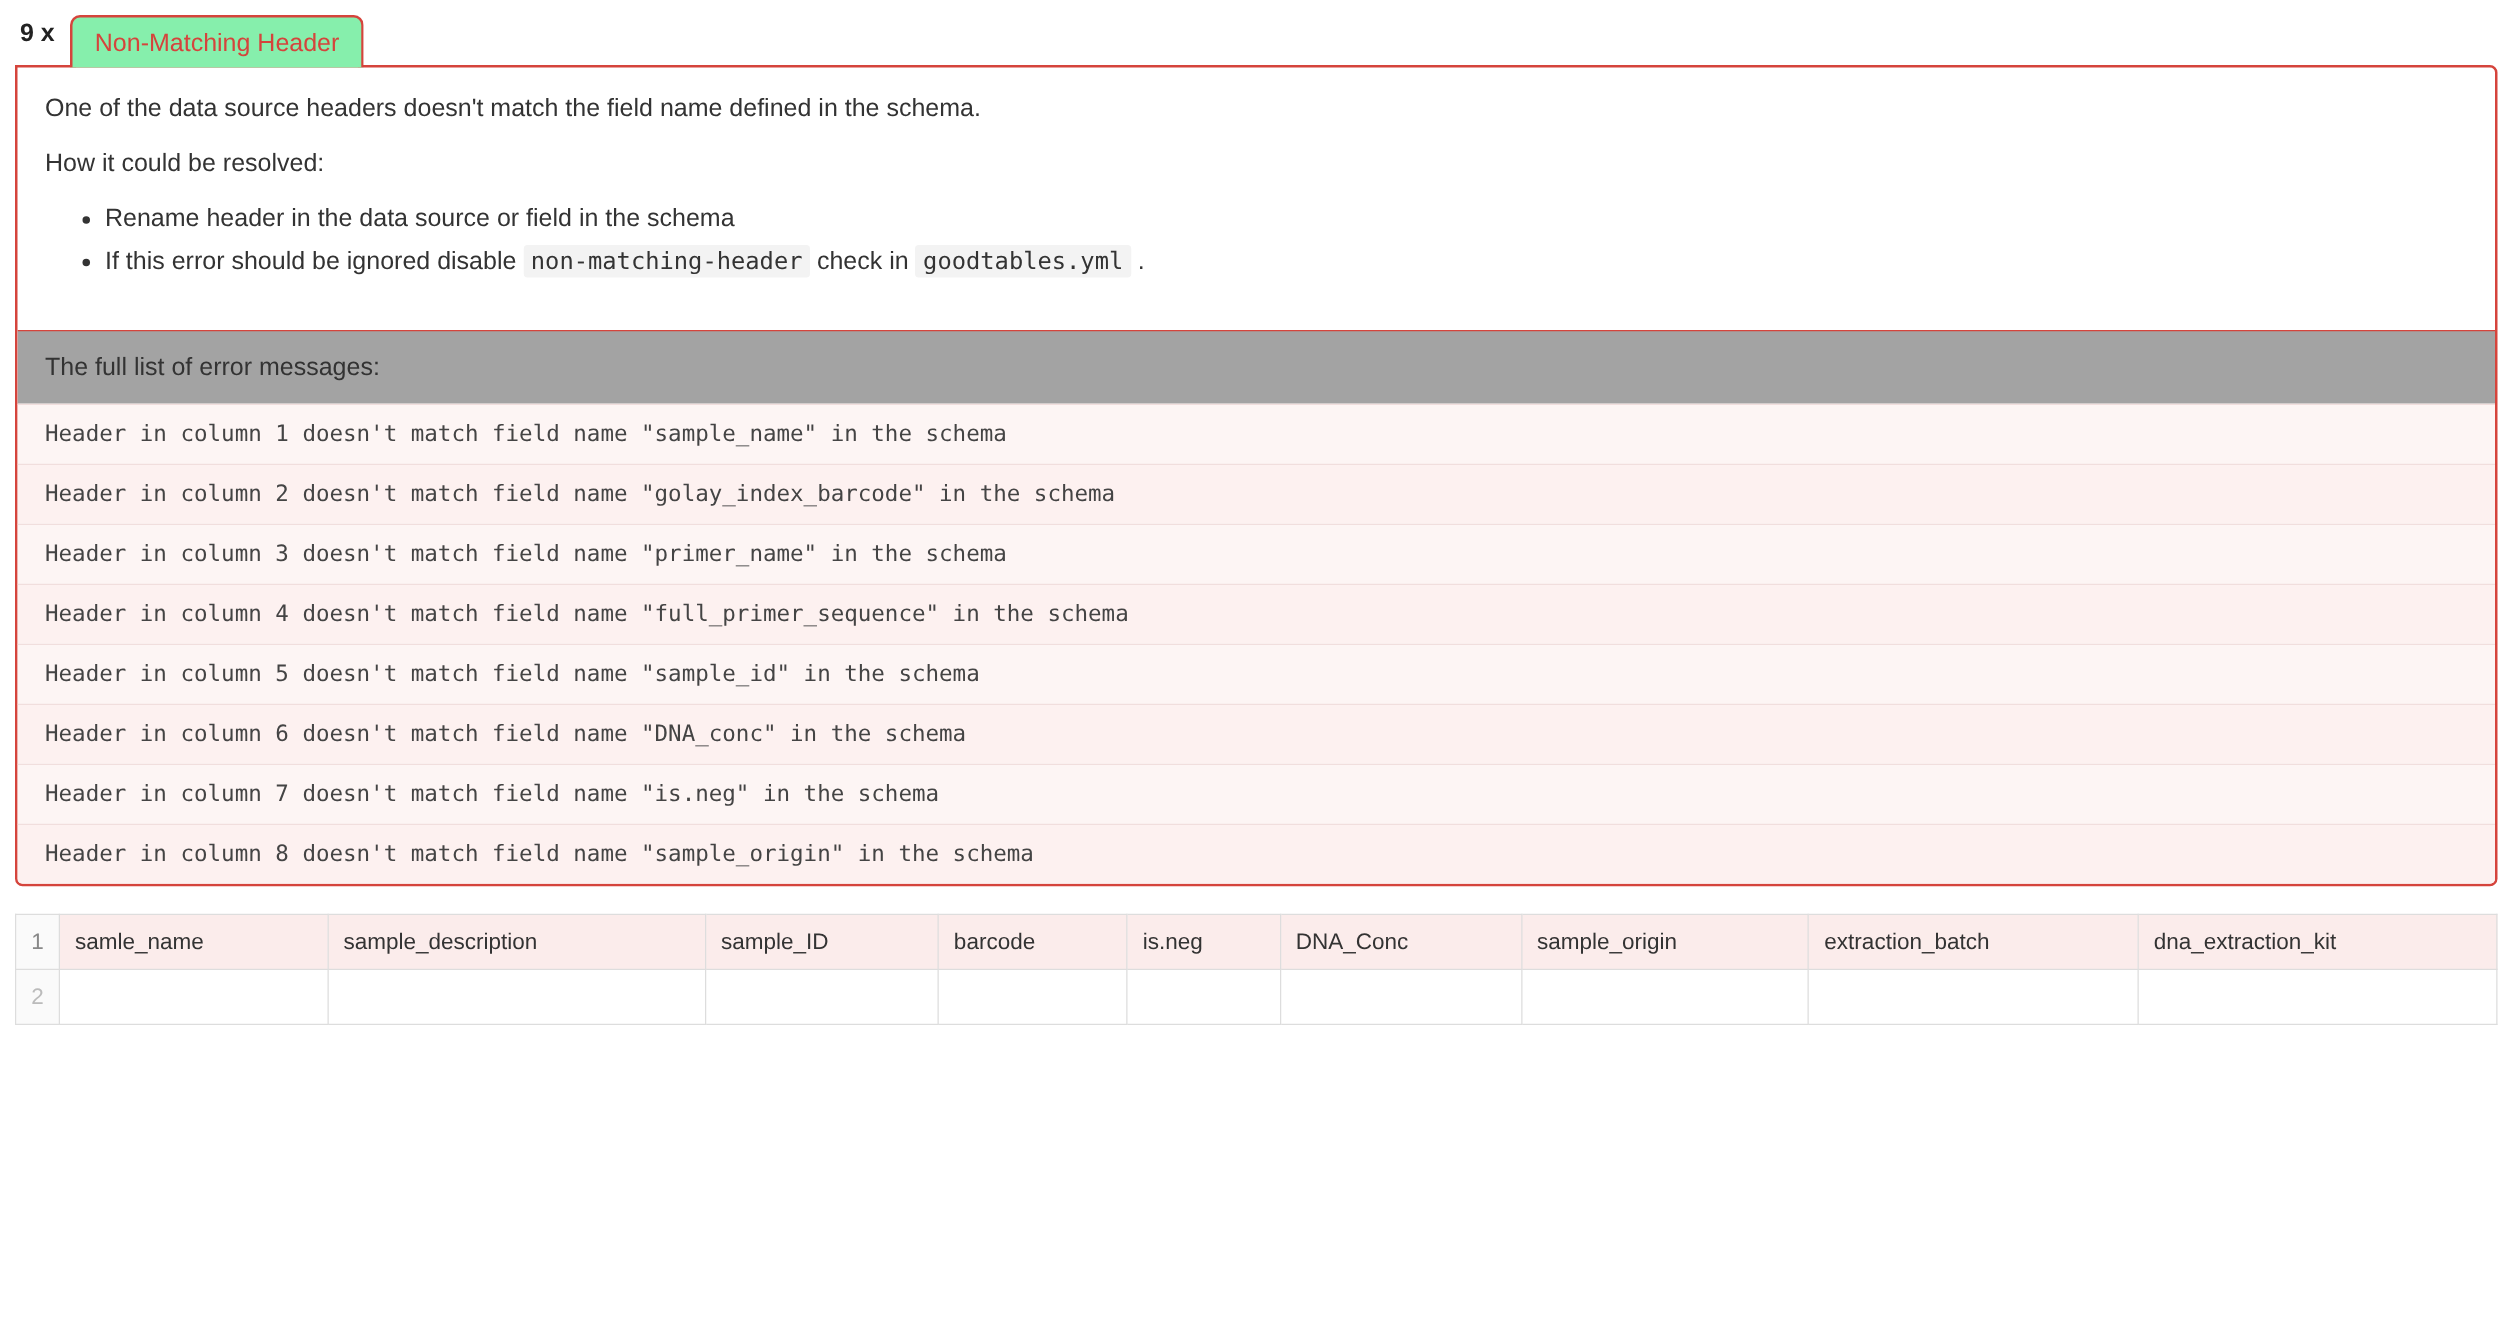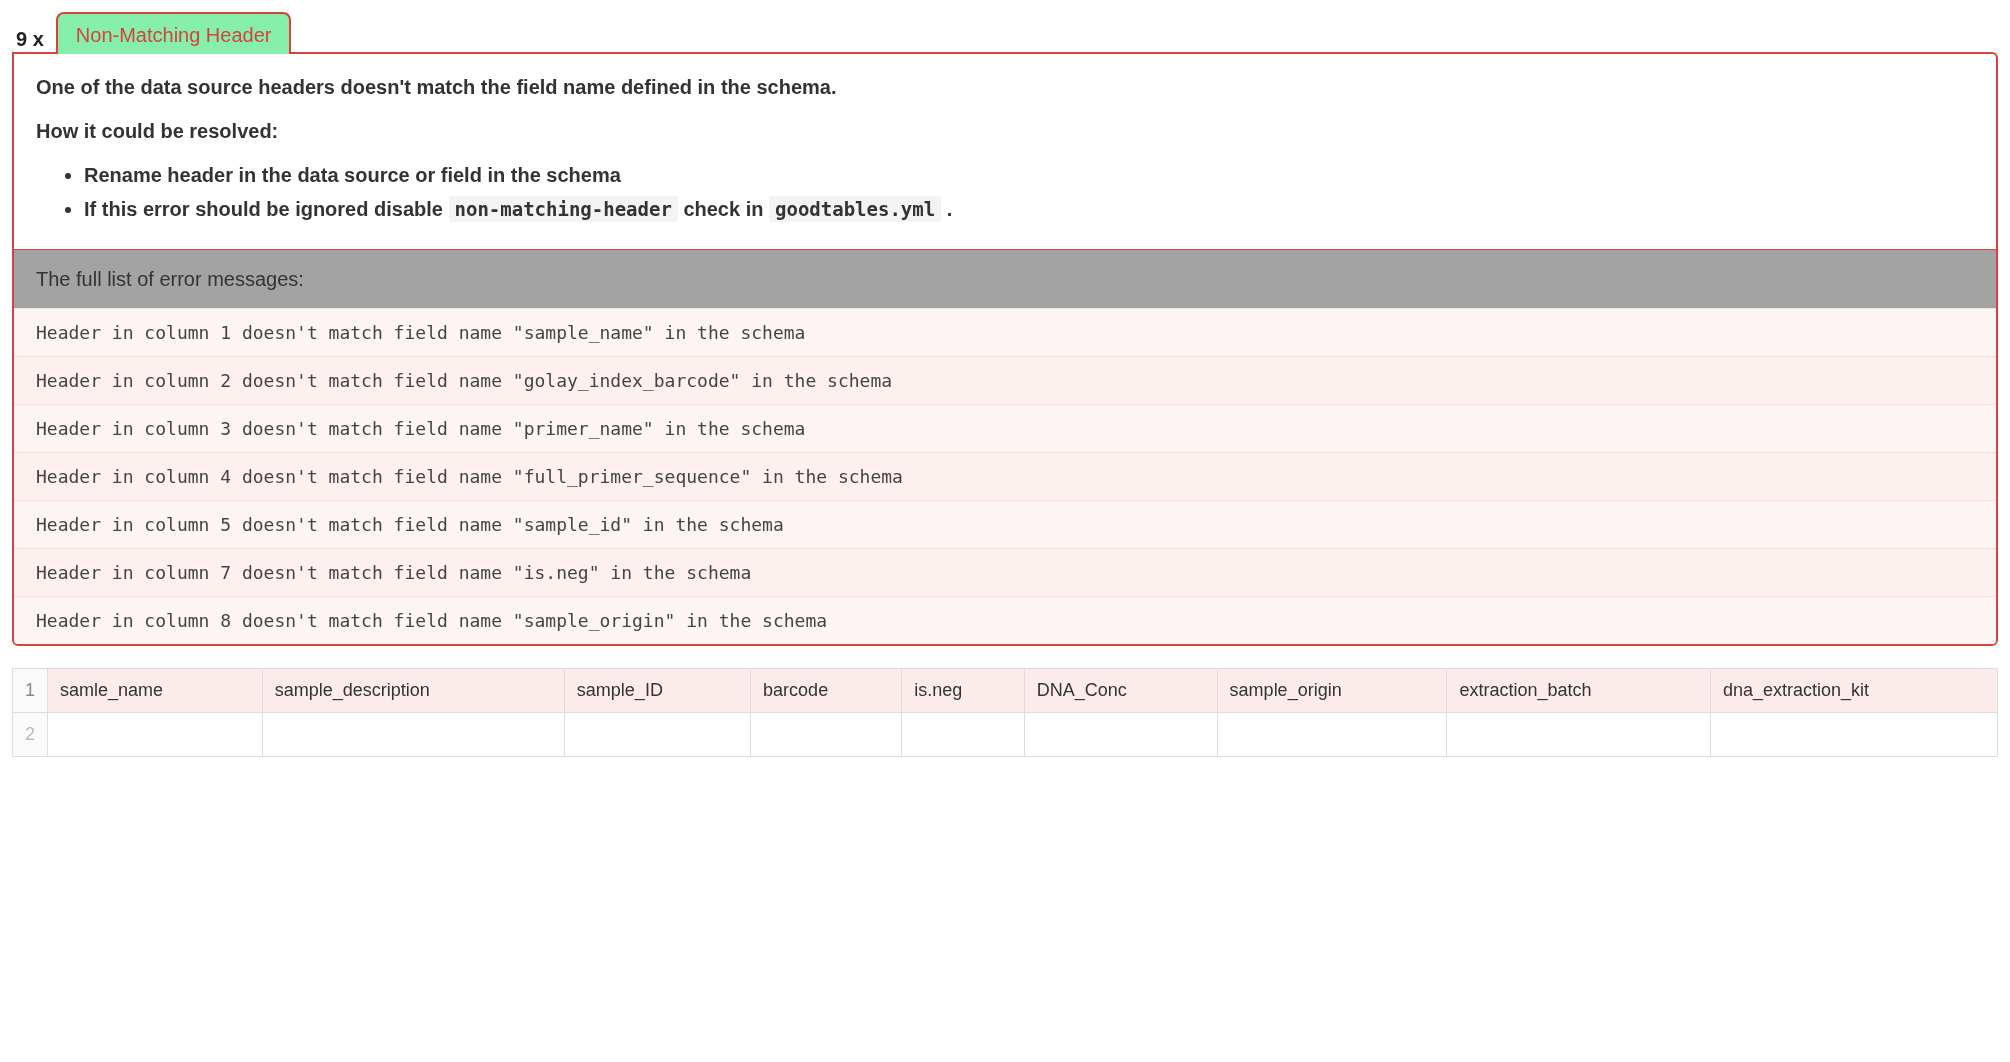--- a/index.html
+++ b/index.html
@@ -6,21 +6,21 @@
     body {
       font-family: -apple-system, BlinkMacSystemFont, "Segoe UI", Helvetica, Arial, sans-serif;
       color: #333;
       background: #fff;
       padding: 12px;
       font-size: 20px;
       line-height: 1.5;
     }
     .header-row {
       display: flex;
-      align-items: flex-end;
+      align-items: flex-start;
       gap: 12px;
       margin-bottom: 0;
     }
     .count {
       font-weight: 600;
       color: #222;
       margin-left: 4px;
     }
     .tab {
       border: 2px solid #d5443c;
@@ -33,22 +33,21 @@
       background: #86efac;
       z-index: 2;
     }
     .panel {
       border: 2px solid #d5443c;
       border-radius: 0 6px 6px 6px;
       margin-top: -2px;
       overflow: hidden;
     }
     .panel-top {
-      padding: 18px 22px 21px;
-      font-weight: bold;
+      padding: 18px 22px 36px;
     }
     .panel-top p {
       margin-bottom: 14px;
       color: #333;
     }
     .panel-top ul {
       padding-left: 48px;
       list-style: disc;
     }
     .panel-top li {
@@ -135,20 +134,21 @@
       </li>
     </ul>
   </div>
   <div class="subheader">The full list of error messages:</div>
   <ul class="msg-list">
     <li>Header in column 1 doesn't match field name "sample_name" in the schema</li>
     <li>Header in column 2 doesn't match field name "golay_index_barcode" in the schema</li>
     <li>Header in column 3 doesn't match field name "primer_name" in the schema</li>
     <li>Header in column 4 doesn't match field name "full_primer_sequence" in the schema</li>
     <li>Header in column 5 doesn't match field name "sample_id" in the schema</li>
+    <li>Header in column 6 doesn't match field name "DNA_conc" in the schema</li>
     <li>Header in column 7 doesn't match field name "is.neg" in the schema</li>
     <li>Header in column 8 doesn't match field name "sample_origin" in the schema</li>
   </ul>
 </div>
 
 <table class="data-table">
   <tbody>
       <tr>
     <td class="rownum">1</td>
     <td class="hdr">samle_name</td>

